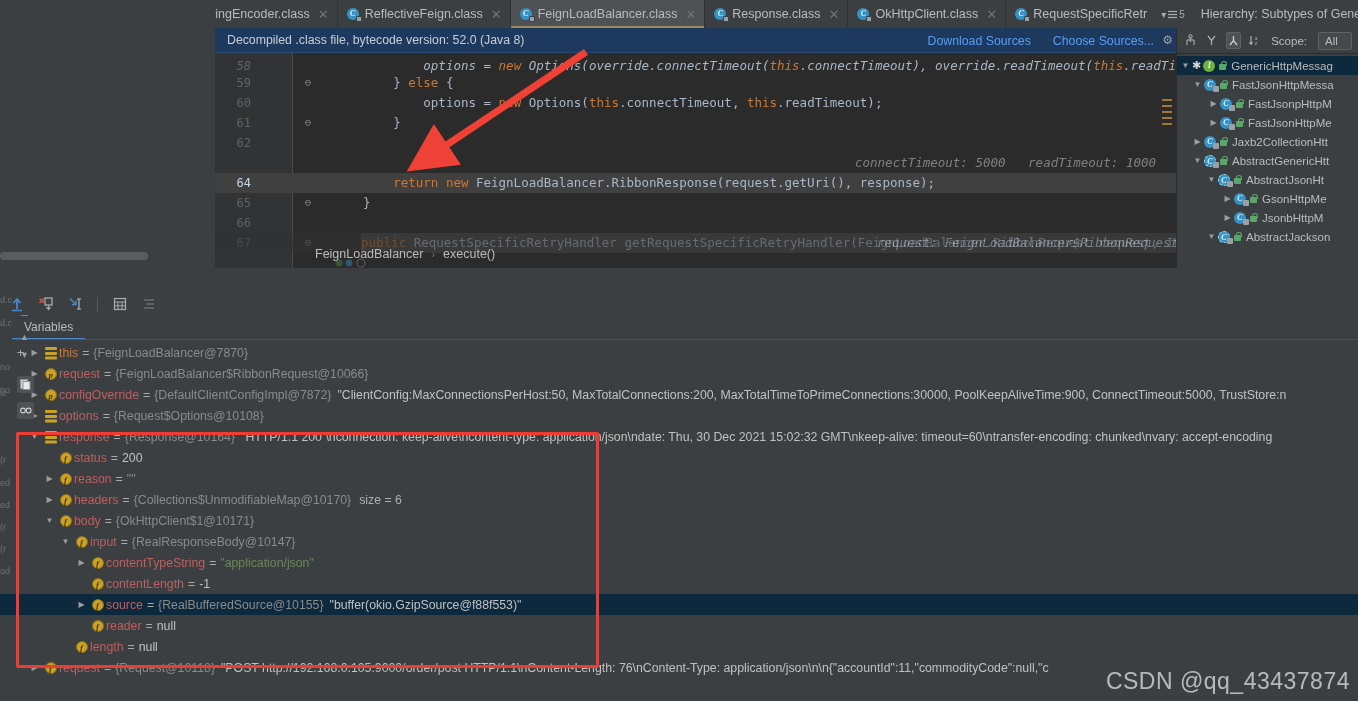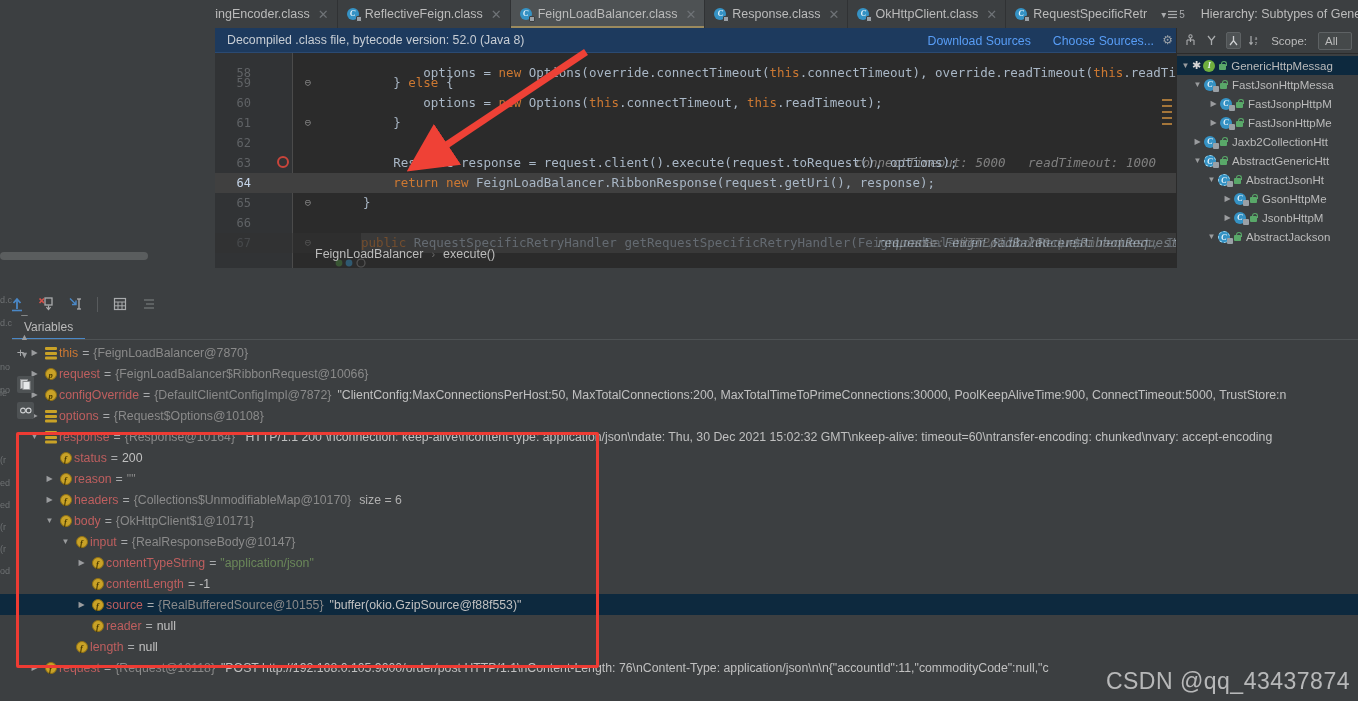--- a/index.html
+++ b/index.html
@@ -430,21 +430,21 @@
         <a>Download Sources</a>
         <a>Choose Sources...</a>
       </div>
       <span class="notif-gear">⚙</span>
     </div>
 
     <div class="code-area">
       <div class="gutter-sep"></div>
       <div class="gutter-sep2"></div>
 
-      <div class="code-row" style="top:10px;position:absolute;width:100%;">
+      <div class="code-row" style="top:3px;position:absolute;width:100%;font-style:italic;">
         <span class="ln">58</span>
         <span class="code-txt"><span class="pln">            options = </span><span class="kw">new</span><span class="pln"> Options(override.connectTimeout(</span><span class="kw">this</span><span class="pln">.connectTimeout), override.readTimeout(</span><span class="kw">this</span><span class="pln">.readTimeout));</span></span>
       </div>
 
       <div class="code-row" style="top:20px;position:absolute;width:100%;">
         <span class="ln">59</span>
         <span class="fold">⊖</span>
         <span class="code-txt"><span class="pln">        } </span><span class="kw">else</span><span class="pln"> {</span></span>
       </div>
 
@@ -457,26 +457,20 @@
       <div class="code-row" style="top:60px;position:absolute;width:100%;">
         <span class="ln">61</span>
         <span class="fold">⊖</span>
         <span class="code-txt"><span class="pln">        }</span></span>
       </div>
 
       <div class="code-row" style="top:80px;position:absolute;width:100%;">
         <span class="ln">62</span>
       </div>
 
-      <div class="code-row" style="top:100px;position:absolute;width:100%;">
-        <span class="ln">63</span>
-        <span class="brk"></span>
-        <span class="code-txt"><span class="pln">        Response response = request.client().execute(request.toRequest(), options);</span></span>
-        <span class="hint" style="position:absolute;left:662px;">response: "HTTP/1.1 200 \nconnection: </span>
-      </div>
 
       <div class="code-row hl" style="top:120px;position:absolute;width:100%;">
         <span class="ln" style="color:#c6d6ea;">64</span>
         <span class="code-txt"><span class="kw">        return</span> <span class="kw">new</span><span class="pln"> FeignLoadBalancer.RibbonResponse(request.getUri(), response);</span></span>
         <span class="hintb" style="position:absolute;left:662px;">request: FeignLoadBalancer$RibbonRequest@</span>
       </div>
 
       <div class="code-row" style="top:140px;position:absolute;width:100%;">
         <span class="ln">65</span>
         <span class="fold">⊖</span>

